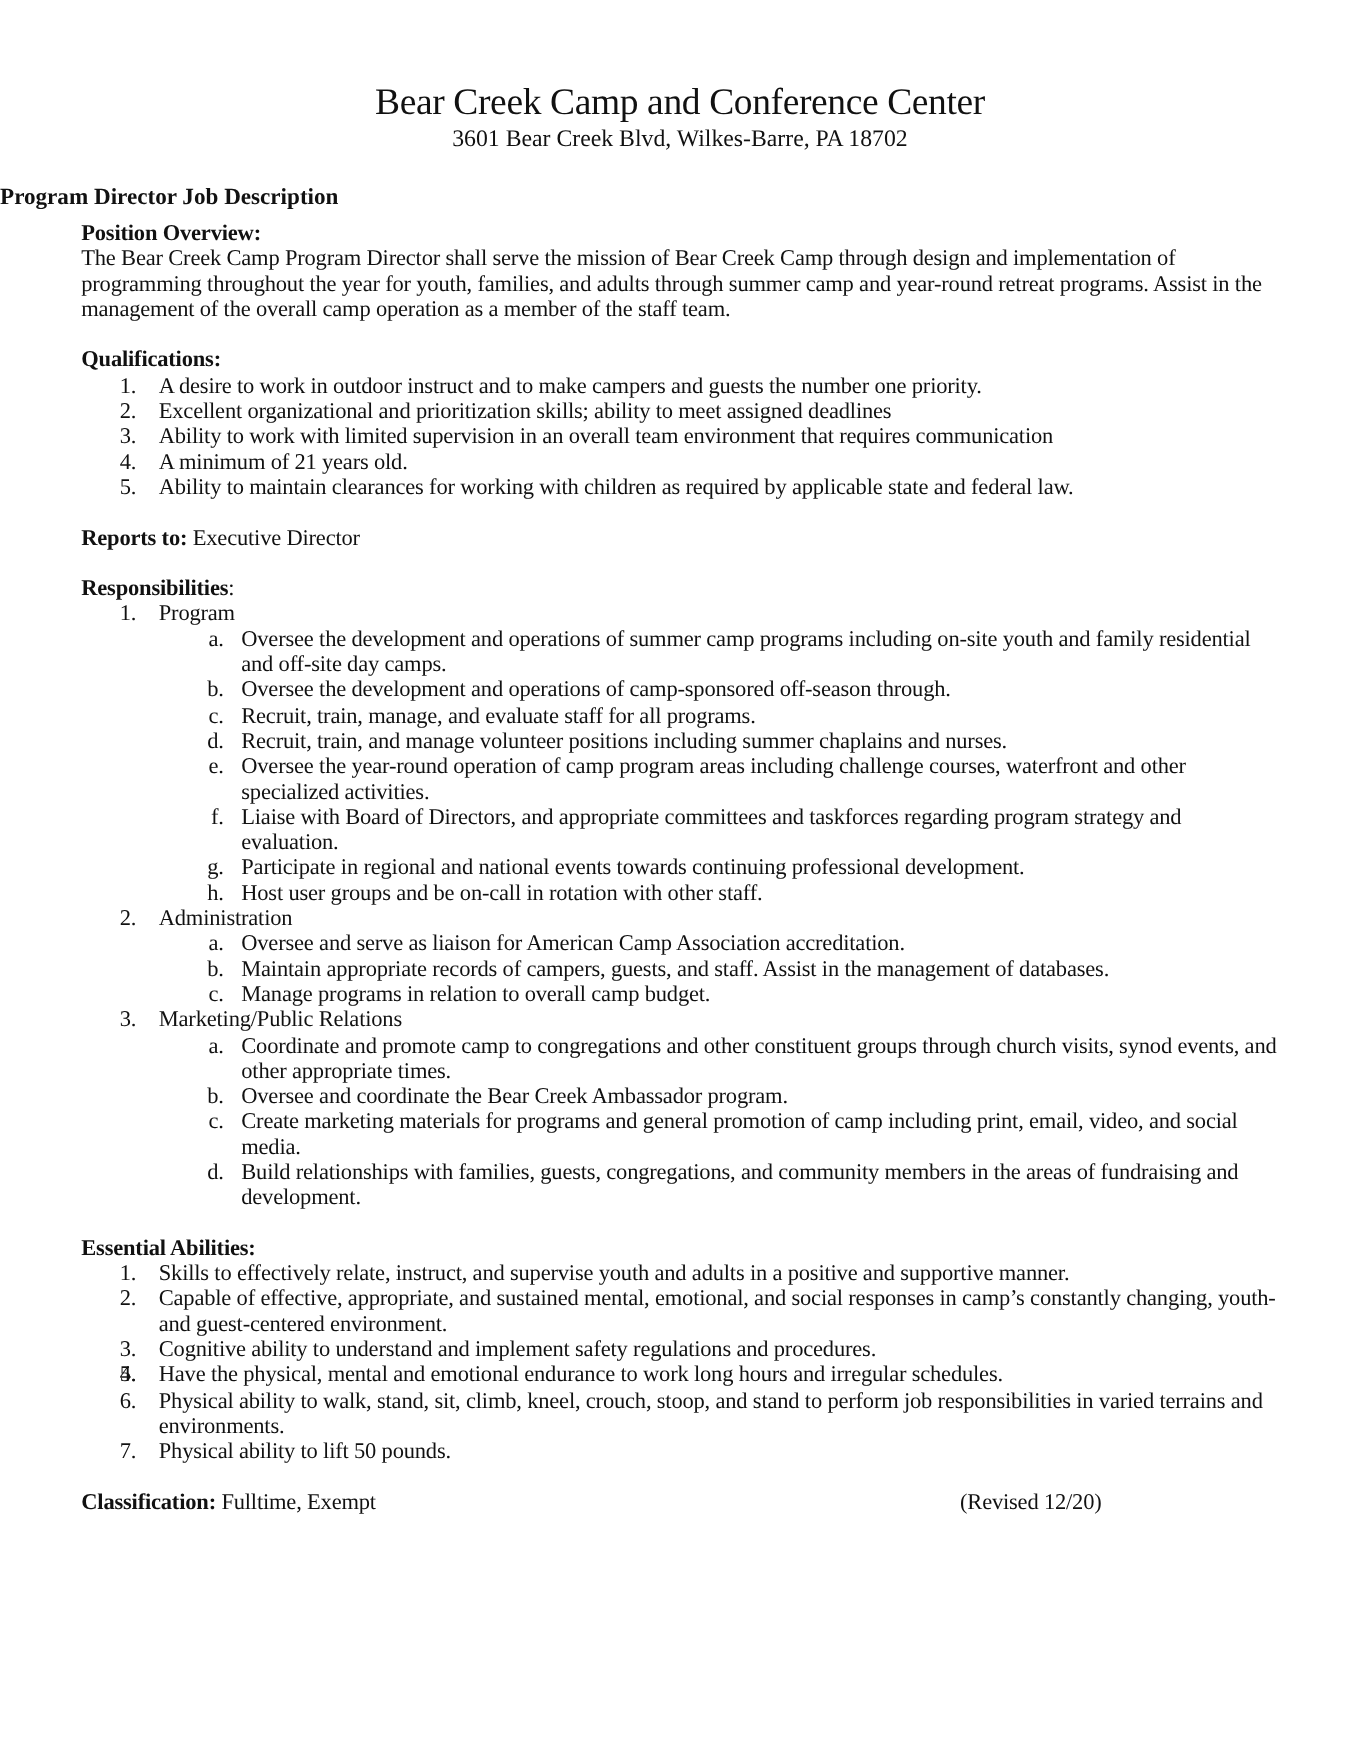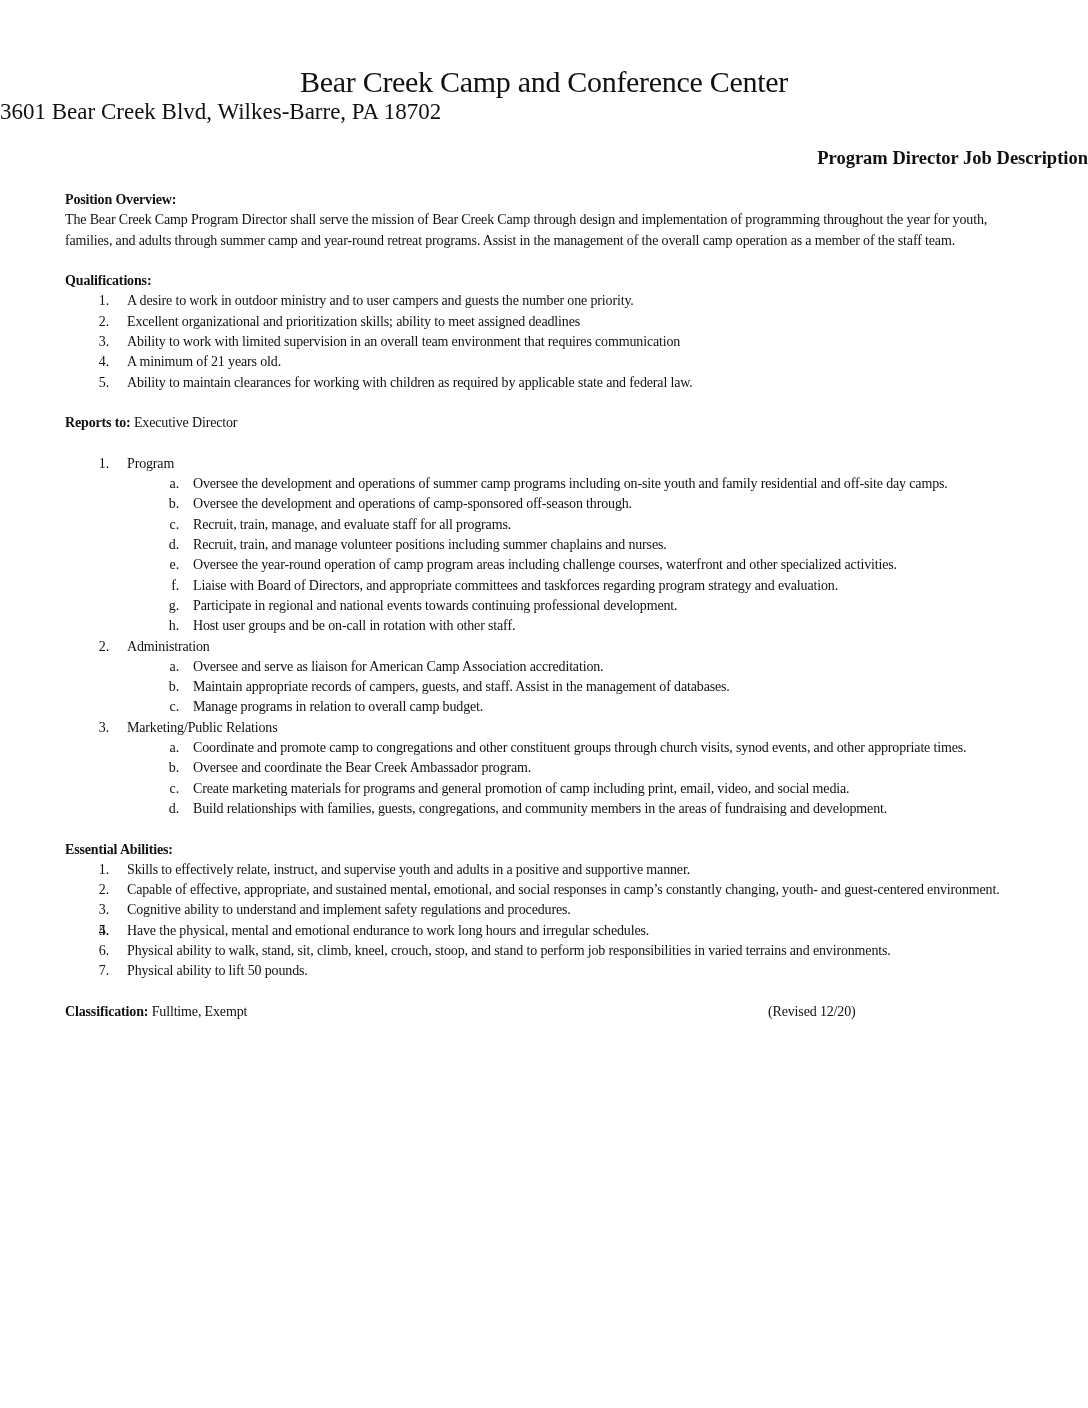--- a/index.html
+++ b/index.html
@@ -1,26 +1,26 @@
 <!DOCTYPE html>
 <html><head>
 <meta charset="utf-8">
 <style>
   html, body { margin: 0; padding: 0; background: #ffffff; }
   body { width: 1088px; height: 1408px; position: relative; overflow: hidden;
          font-family: "Liberation Serif", "DejaVu Serif", serif; color: #111111; }
   .page { position: absolute; left: 0; top: 0; width: 864px; height: 1408px; }
   .title { position: absolute; top: 64px; left: 0; width: 1088px; text-align: center;
            font-size: 30px; line-height: 36px; letter-spacing: -0.3px; }
-  .address { position: absolute; top: 100px; left: 0; width: 1088px; 
-             font-size: 23px; line-height: 24px; }
-  .doc-title { position: absolute; top: 146px; left: 0; width: 1088px; text-align: right;
+  .address { position: absolute; top: 100px; left: 0; width: 1088px; text-align: center;
+             font-size: 19px; line-height: 24px; }
+  .doc-title { position: absolute; top: 146px; left: 0; width: 1088px; text-align: left;
                font-size: 18.5px; font-weight: bold; line-height: 24px; }
-  .content { position: absolute; left: 65px; top: 190px; width: 960px;
-             font-size: 14px; line-height: 20.3px; letter-spacing: -0.15px; }
+  .content { position: absolute; left: 65px; top: 176px; width: 960px;
+             font-size: 18px; line-height: 20.3px; letter-spacing: -0.15px; }
   .sec-head { font-weight: bold; margin: 0; }
   .para { margin: 0; }
   .gap { height: 20.3px; }
   ol.num { list-style: none; margin: 0; padding: 0; }
   ol.num > li { position: relative; padding-left: 62px; }
   ol.num > li > .marker { position: absolute; left: 0; width: 44px; text-align: right; }
   ol.alpha { list-style: none; margin: 0; padding: 0; }
   ol.alpha > li { position: relative; padding-left: 128px; }
   ol.alpha > li > .marker { position: absolute; left: 64px; width: 50px; text-align: right; }
   ol.resp > li { padding-left: 62px; }
@@ -40,33 +40,34 @@
 
     <section>
       <p class="sec-head">Position Overview:</p>
       <p class="para">The Bear Creek Camp Program Director shall serve the mission of Bear Creek Camp through design and implementation of programming throughout the year for youth, families, and adults through summer camp and year-round retreat programs. Assist in the management of the overall camp operation as a member of the staff team.</p>
     </section>
     <div class="gap"></div>
 
     <section>
       <p class="sec-head">Qualifications:</p>
       <ol class="num">
-        <li><span class="marker">1.</span><span>A desire to work in outdoor ministry and to user campers and guests the number one priority.</span></li>
+        <li><span class="marker">1.</span><span>A desire to work in outdoor instruct and to make campers and guests the number one priority.</span></li>
         <li><span class="marker">2.</span><span>Excellent organizational and prioritization skills; ability to meet assigned deadlines</span></li>
         <li><span class="marker">3.</span><span>Ability to work with limited supervision in an overall team environment that requires communication</span></li>
         <li><span class="marker">4.</span><span>A minimum of 21 years old.</span></li>
         <li><span class="marker">5.</span><span>Ability to maintain clearances for working with children as required by applicable state and federal law.</span></li>
       </ol>
     </section>
     <div class="gap"></div>
 
     <p class="para"><span class="inline-label">Reports to:</span><span> Executive Director</span></p>
     <div class="gap"></div>
 
     <section>
+      <p class="para"><span class="inline-label">Responsibilities</span><span>:</span></p>
       <ol class="num resp">
         <li>
           <span class="marker">1.</span><span>Program</span>
         </li>
       </ol>
       <ol class="alpha">
         <li><span class="marker">a.</span><span>Oversee the development and operations of summer camp programs including on-site youth and family residential and off-site day camps.</span></li>
         <li><span class="marker">b.</span><span>Oversee the development and operations of camp-sponsored off-season through.</span></li>
         <li><span class="marker">c.</span><span>Recruit, train, manage, and evaluate staff for all programs.</span></li>
         <li><span class="marker">d.</span><span>Recruit, train, and manage volunteer positions including summer chaplains and nurses.</span></li>

